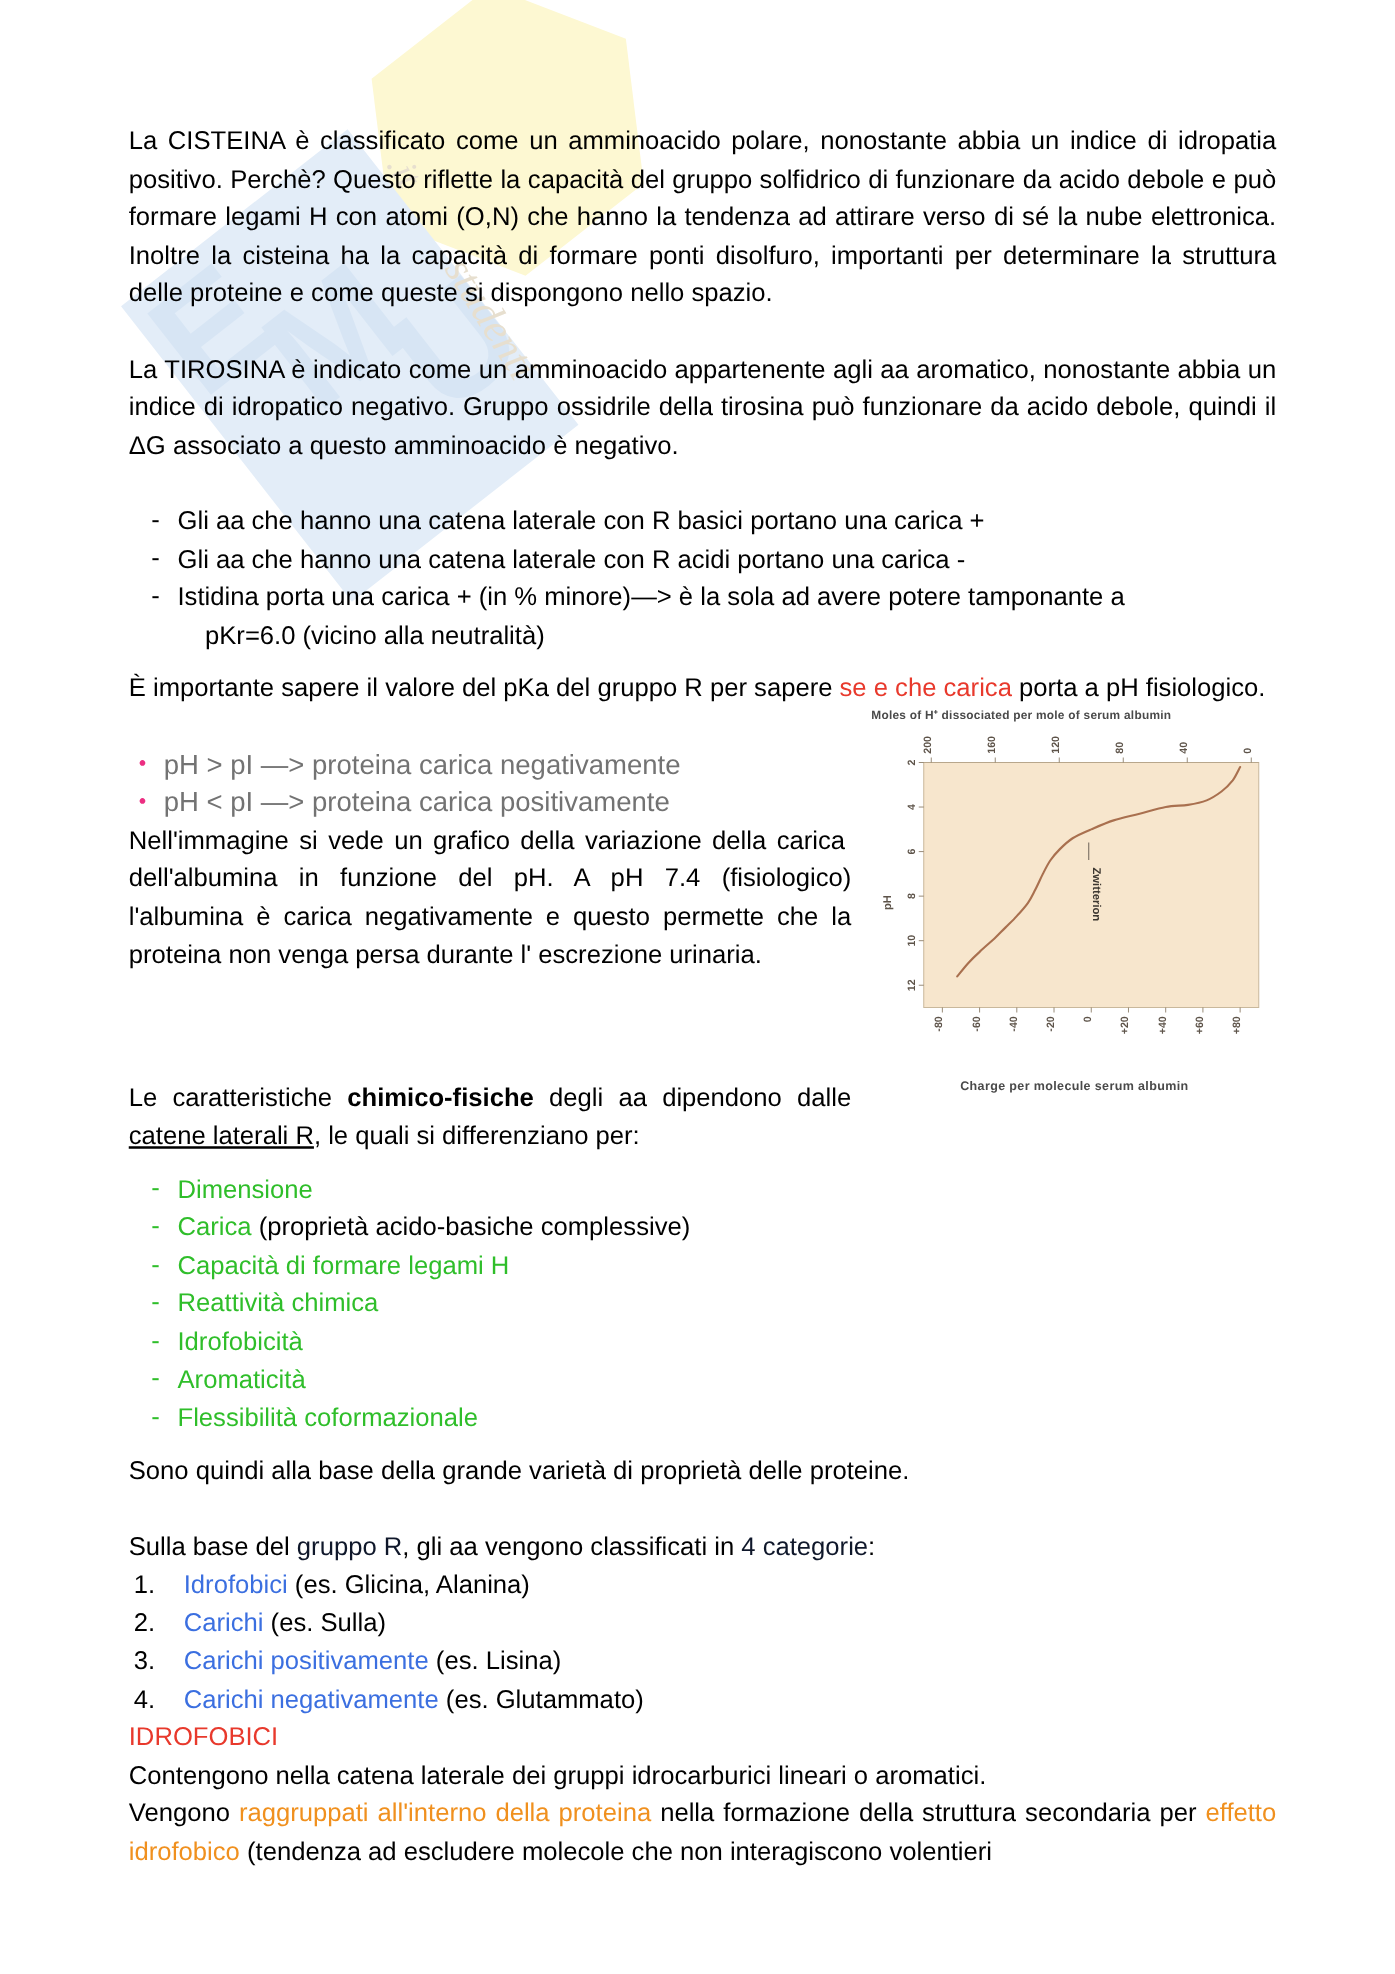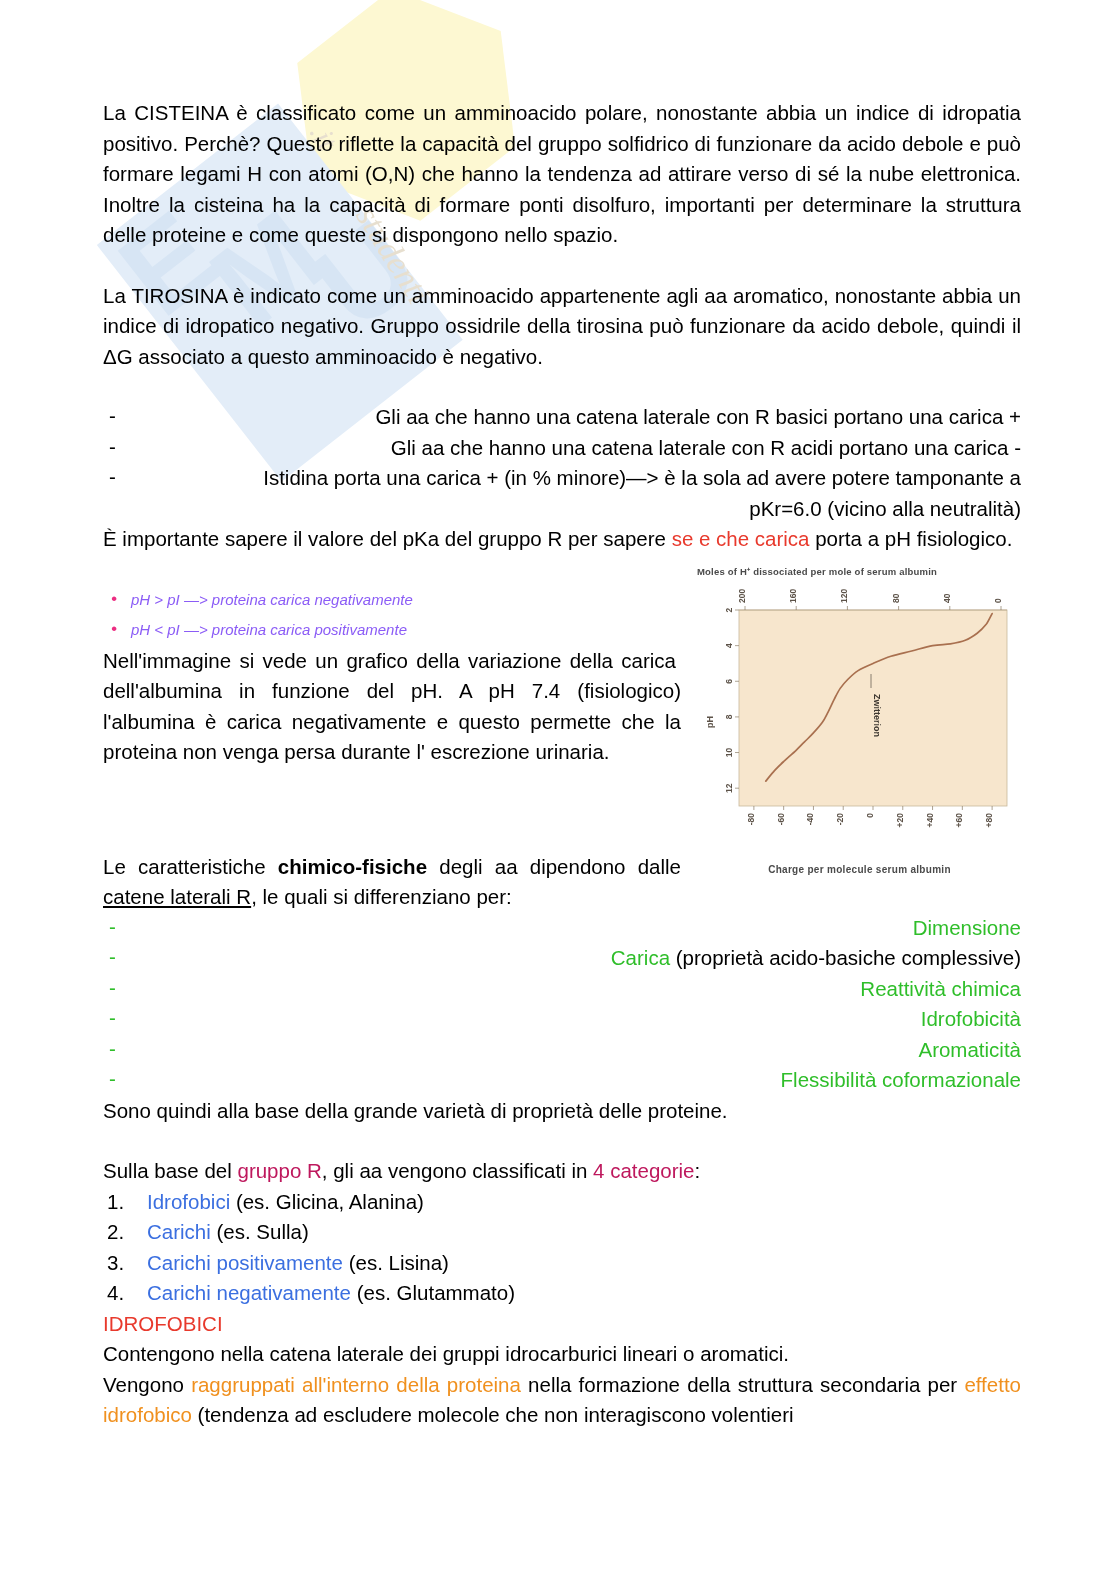--- a/index.html
+++ b/index.html
@@ -39,21 +39,21 @@
   p, .li, .para {
     margin: 0;
     font-size: 20.5px;
     line-height: 30.5px;
     color: #000000;
   }
   .just { text-align: justify; }
   .blk { margin-bottom: 30px; }
 
   
-  .dash-list { margin: 0; padding: 0; list-style: none; text-align: right; }
+  .dash-list { margin: 12px; padding: 0; list-style: none; }
   .dash-list > li {
     position: relative;
     padding-left: 27px;
     font-size: 20.5px;
     line-height: 30.5px;
     color: #000;
   }
   .dash-list > li::before {
     content: "-";
     position: absolute;
@@ -62,24 +62,23 @@
     color: #000;
   }
   .dash-list.green > li::before { color: #2fbe2a; }
   .dash-list > li .cont { display: block; padding-left: 22px; }
 
   
   .dot-list { margin: 0; padding: 0; list-style: none; }
   .dot-list > li {
     position: relative;
     padding-left: 28px;
-    font-size: 15px;
-    line-height: 30.5px;
-    color: #8b5cf6;
-    font-style: italic;
+    font-size: 22px;
+    line-height: 30.5px;
+    color: #737373;
   }
   .dot-list > li::before {
     content: "•";
     position: absolute;
     left: 8px;
     top: -1px;
     color: #ec2e82;
     font-size: 17px;
   }
 
@@ -92,21 +91,21 @@
     line-height: 30.5px;
     color: #000;
   }
   .num-list > li > .n {
     position: absolute;
     left: 4px; top: 0;
     color: #000;
   }
 
   .green { color: #2fbe2a; }
-  .pink  { color: #be185d; }
+  .pink  { color: #0f172a; }
   .blue  { color: #3b6fe0; }
   .red   { color: #e8392c; }
   .orange{ color: #f0901e; margin-top: 35px; }
   .b     { font-weight: bold; }
   .u     { text-decoration: underline; }
 
   
   #figure {
     position: absolute;
     left: 697px;
@@ -259,20 +258,21 @@
     <div class="float-gap"></div>
     <p class="just" style="width:578px;">Nell'immagine si vede un grafico della variazione della carica dell'albumina in funzione del pH. A pH 7.4 (fisiologico) l'albumina è carica negativamente e questo permette che la proteina non venga persa durante l' escrezione urinaria.</p>
 
     <div style="height:84px;"></div>
 
     <p class="just" style="width:578px;"><span>Le caratteristiche </span><span class="b">chimico-fisiche</span><span> degli aa dipendono dalle </span><span class="u">catene laterali R</span><span>, le quali si differenziano per:</span></p>
 
     <ul class="dash-list green">
       <li><span class="green">Dimensione</span><span></span></li>
       <li><span class="green">Carica</span><span> (proprietà acido-basiche complessive)</span></li>
+      <li><span class="green">Capacità di formare legami H</span><span></span></li>
       <li><span class="green">Reattività chimica</span><span></span></li>
       <li><span class="green">Idrofobicità</span><span></span></li>
       <li><span class="green">Aromaticità</span><span></span></li>
       <li><span class="green">Flessibilità coformazionale</span><span></span></li>
     </ul>
 
     <p class="blk">Sono quindi alla base della grande varietà di proprietà delle proteine.</p>
 
     <p><span>Sulla base del </span><span class="pink">gruppo R</span><span>, gli aa vengono classificati in </span><span class="pink">4 categorie</span><span>:</span></p>
 

